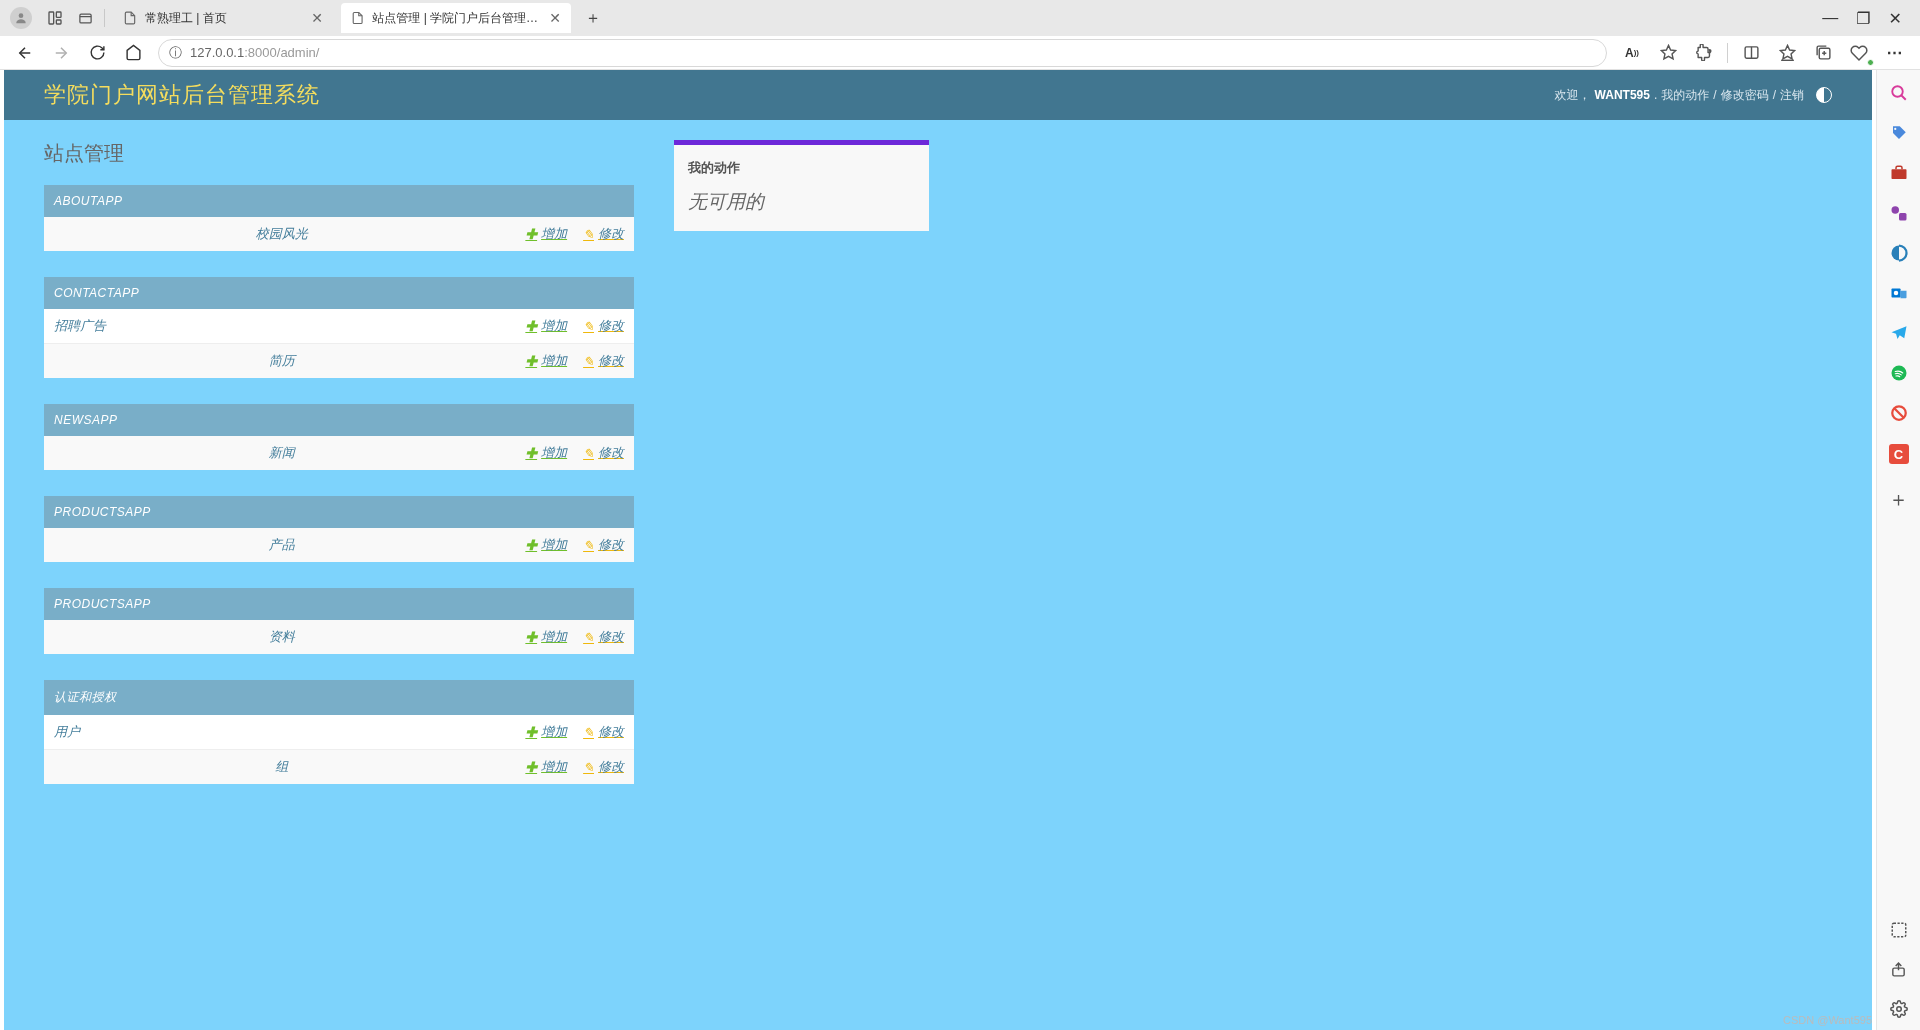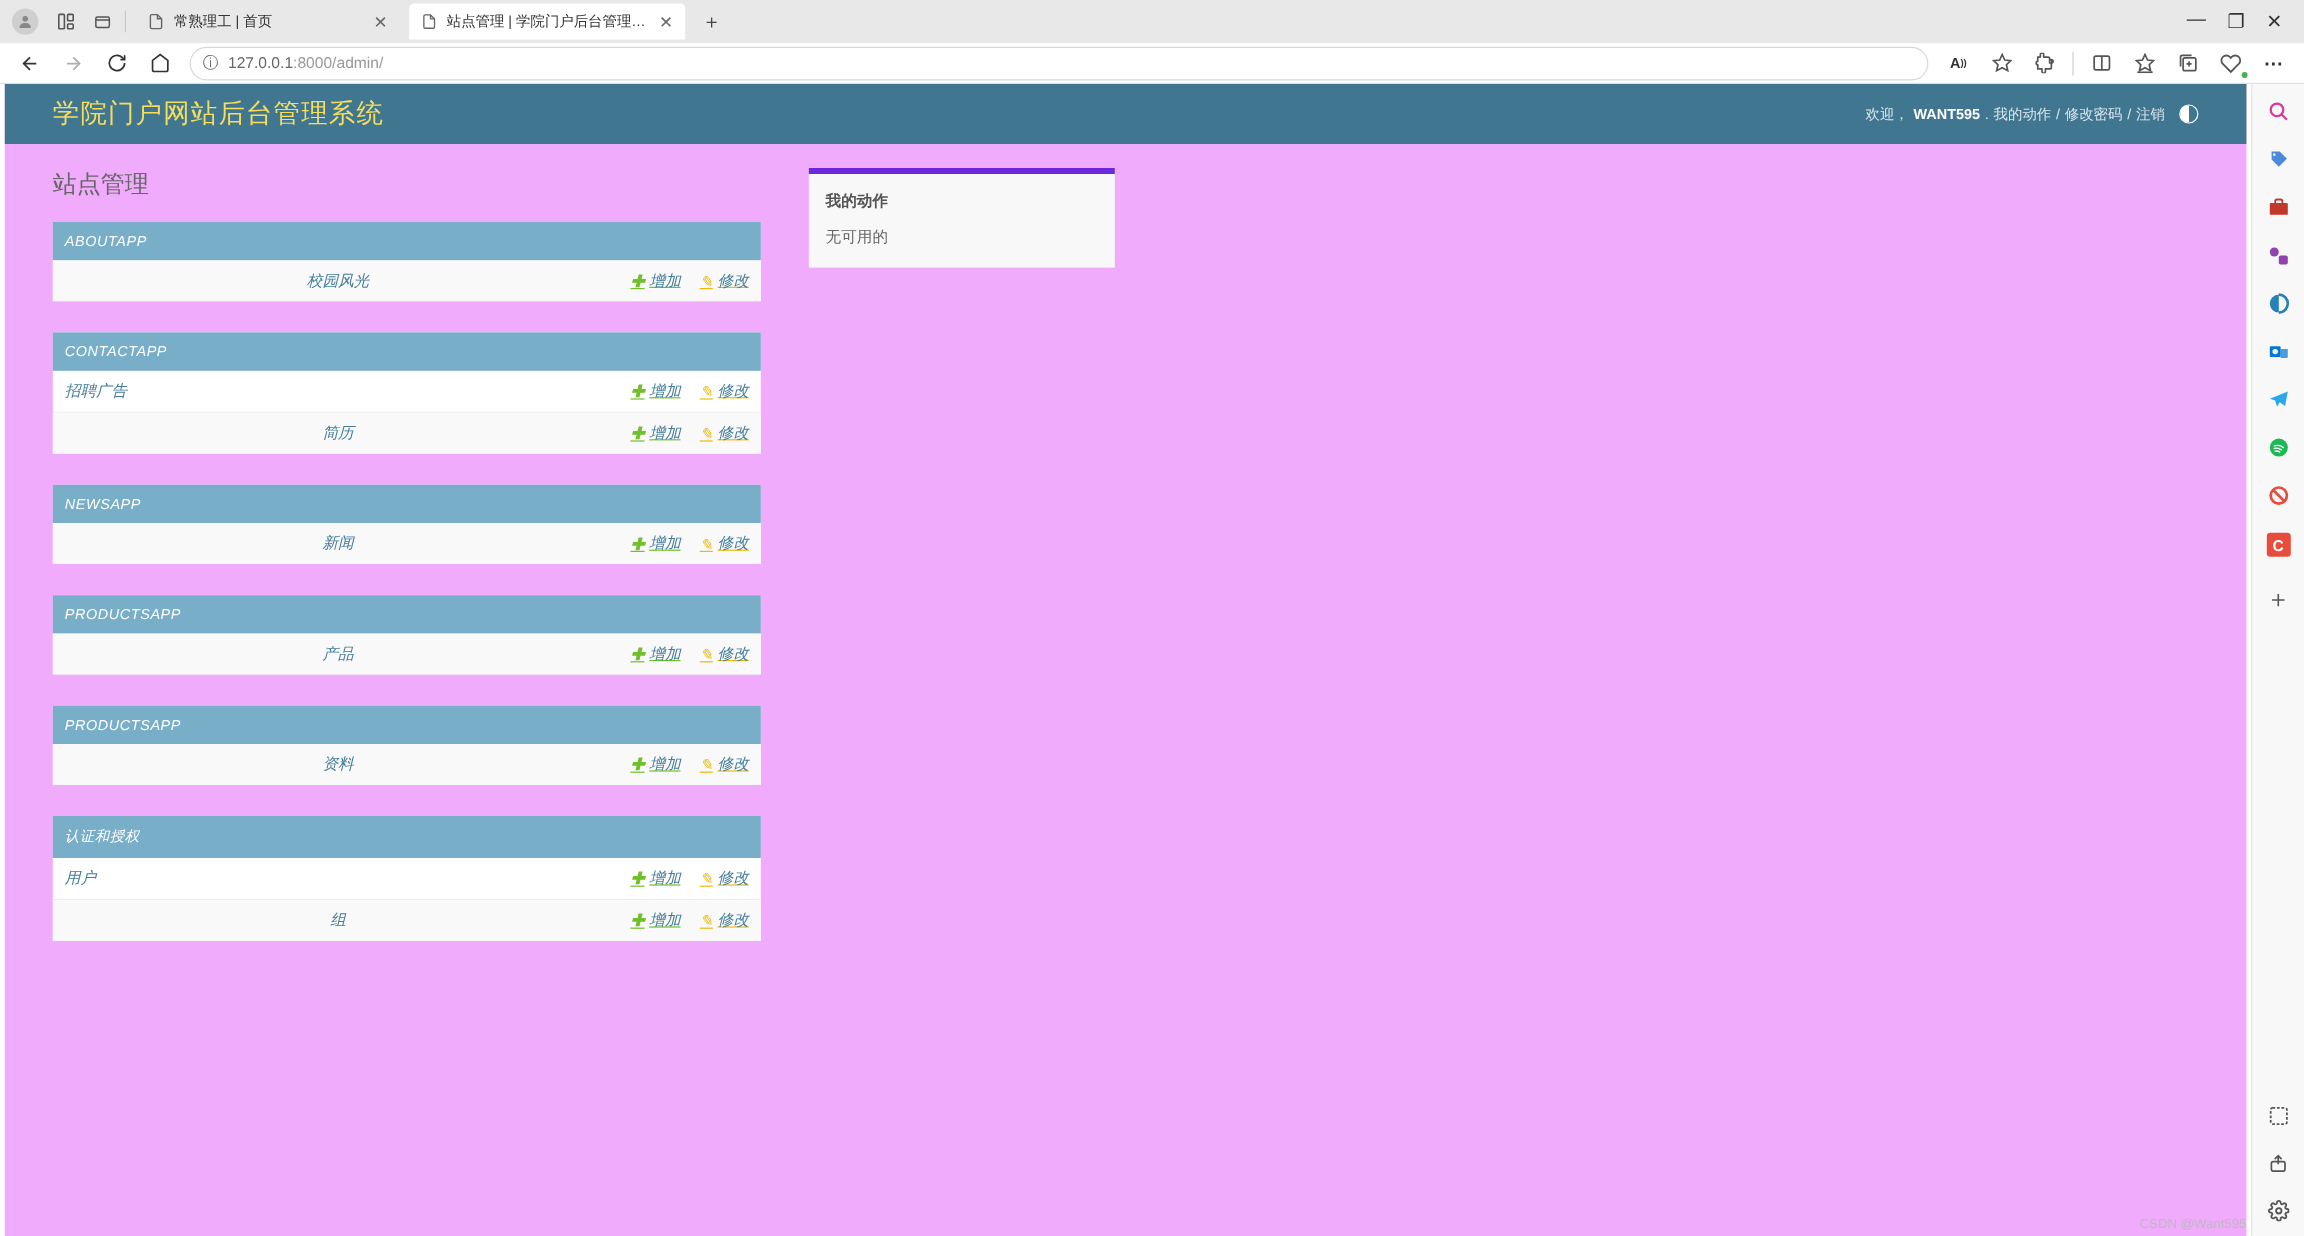--- a/index.html
+++ b/index.html
@@ -27,21 +27,21 @@
 .addr-right { display: flex; align-items: center; gap: 2px; }
 .addr-right .sep { width: 1px; height: 20px; background: #d0d0d0; margin: 0 4px; }
 
 
 .viewport { display: flex; height: calc(100vh - 70px); }
 .page-scroll { flex: 1; overflow: auto; background: #fff; padding: 0 4px 0 4px; }
 .edge-sidebar { width: 44px; background: #f8f8f8; border-left: 1px solid #e5e5e5; display: flex; flex-direction: column; align-items: center; padding-top: 14px; gap: 22px; font-size: 18px; }
 .edge-sidebar .sb-spacer { flex: 1; }
 
 
-.admin-wrap { background: #f0abfc; min-height: 100%; }
+.admin-wrap { background: #7dd3fc; min-height: 100%; }
 .admin-header { background: #417690; color: #fff; height: 50px; display: flex; align-items: center; padding: 0 40px; justify-content: space-between; }
 .admin-header h1 { font-size: 22px; font-weight: 400; color: #f5dd5d; letter-spacing: 1px; }
 .user-tools { font-size: 12px; color: #d8e6ee; display:flex; align-items:center; gap:4px;}
 .user-tools a { color: #d8e6ee; text-decoration: none; }
 .user-tools strong { color: #fff; font-weight: bold; }
 .theme-toggle { display:inline-flex; width:16px; height:16px; border-radius:50%; background: linear-gradient(90deg,#fff 50%, transparent 50%); border:1.5px solid #fff; margin-left:8px;}
 
 .admin-content { padding: 20px 40px; display: flex; gap: 40px; align-items: flex-start; }
 .content-main { width: 590px; }
 .content-main > h1 { font-size: 20px; font-weight: 300; color: #666; margin-bottom: 18px; }
@@ -56,21 +56,21 @@
 .module-row .action.add .plus { color: #70bf2b; font-weight: bold; font-size: 14px; }
 .module-row .action.add .lbl { color: #447e9b; }
 .module-row .action.change { color: #efb80b; }
 .module-row .action.change .pencil { color: #efb80b; font-size: 13px; }
 .module-row .action.change .lbl { color: #447e9b; }
 
 .content-related { width: 255px; }
 .recent-module { background: #f8f8f8; }
 .recent-module h2 { font-size: 18px; font-weight: 400; color: #666; padding: 16px 14px 14px; }
 .recent-module h3 { font-size: 13px; font-weight: bold; color: #555; padding: 14px 14px 6px; border-top:5px solid #6d28d9;}
-.recent-module p { font-size: 13px; color: #666; padding: 6px 14px 16px; }
+.recent-module p { font-size: 19px; color: #666; padding: 6px 14px 16px; font-style: italic; }
 
 .watermark { position: fixed; bottom: 4px; right: 48px; font-size: 11px; color: #bbb; }
 svg { display: block; }
 </style>
 </head>
 <body>
 
 <div class="browser-chrome">
   <div class="tab-bar">
     <div class="avatar">

